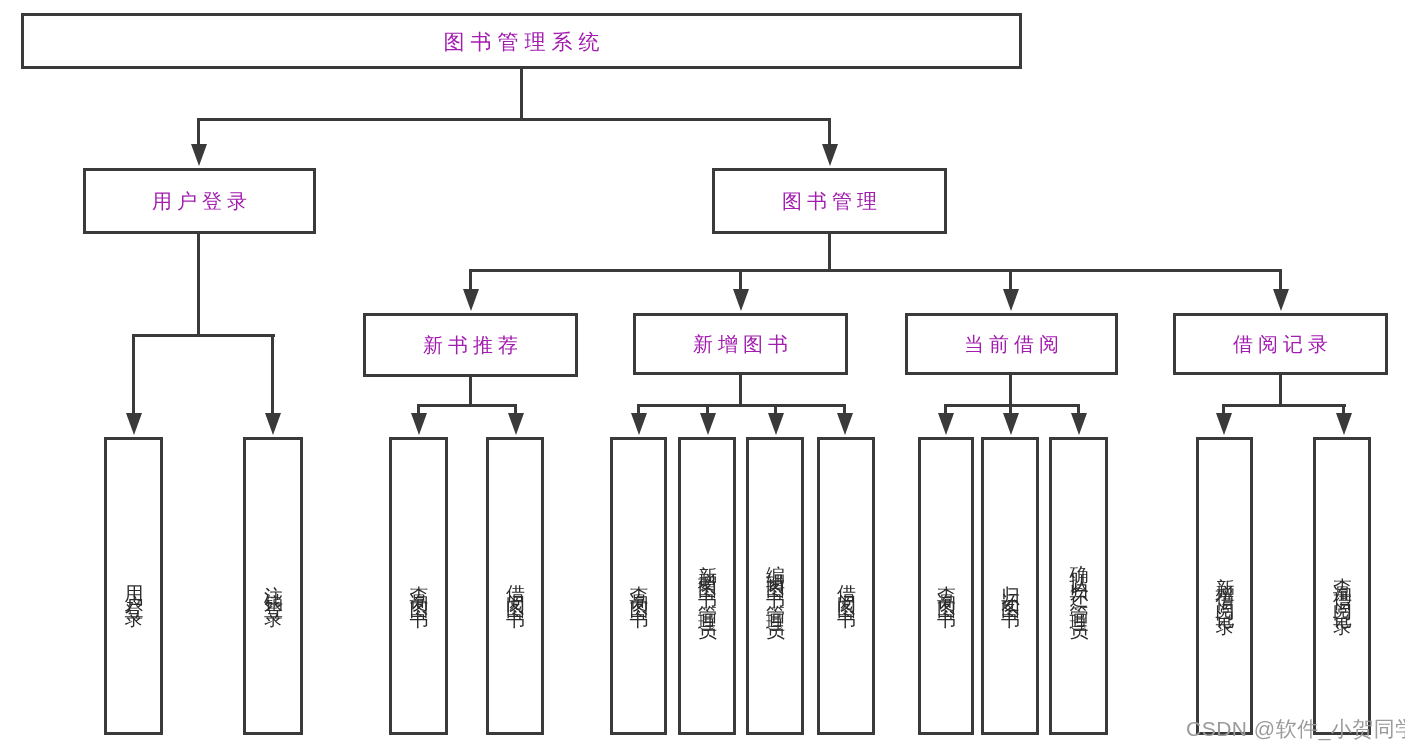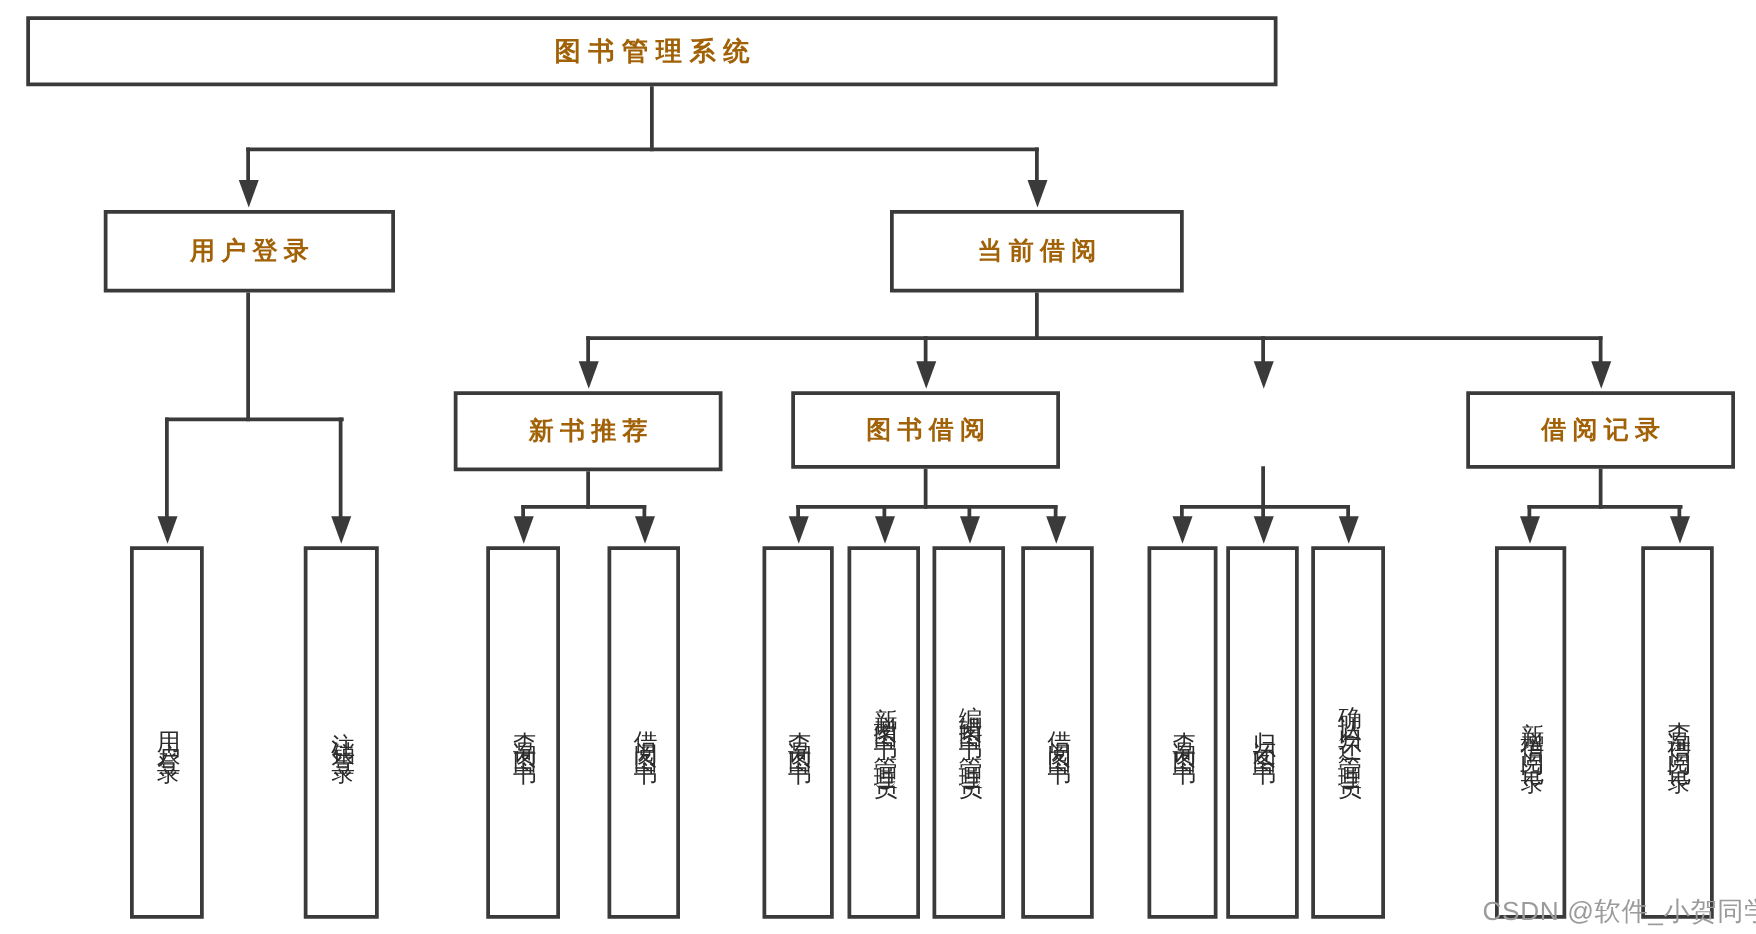--- a/index.html
+++ b/index.html
@@ -1,20 +1,20 @@
 <!DOCTYPE html>
 <html><head>
 <meta charset="utf-8">
 <style>
   html,body{margin:0;padding:0;background:#ffffff;}
   .canvas{position:relative;width:1405px;height:747px;background:#ffffff;overflow:hidden;
           font-family:"Liberation Sans","DejaVu Sans",sans-serif;color:#2b2b2b;}
   .box{position:absolute;box-sizing:border-box;border:3px solid #3a3a3a;background:#ffffff;
        display:flex;align-items:center;justify-content:center;z-index:2;}
-  .hlbl{font-size:20px;letter-spacing:5px;text-indent:5px;white-space:nowrap;line-height:1;color:#a16207;font-weight:bold;}
+  .hlbl{font-size:20px;letter-spacing:5px;text-indent:5px;white-space:nowrap;line-height:1;color:#a21caf;}
   .root-lbl{font-size:21px;letter-spacing:6px;text-indent:6px;}
   .vlbl{writing-mode:vertical-rl;text-orientation:mixed;font-size:19px;letter-spacing:8px;
         line-height:1.1;white-space:nowrap;color:#2b2b2b;}
   .line{position:absolute;background:#3a3a3a;z-index:1;}
   .ah{position:absolute;width:0;height:0;border-left:8px solid transparent;
       border-right:8px solid transparent;border-top:22px solid #3a3a3a;z-index:1;}
   .watermark{position:absolute;left:1186px;top:715px;font-size:21px;color:#9b9b9b;
              letter-spacing:0.5px;white-space:nowrap;z-index:5;}
 </style>
 </head>
@@ -30,21 +30,21 @@
   <div class="line" style="left:197px;top:118px;width:634px;height:3px"></div>
   <div class="line" style="left:197px;top:118px;width:3px;height:28px"></div>
   <div class="ah" style="left:191px;top:144px"></div>
   <div class="line" style="left:828px;top:118px;width:3px;height:28px"></div>
   <div class="ah" style="left:822px;top:144px"></div>
 
   <div class="box" style="left:83px;top:168px;width:233px;height:66px">
     <span class="hlbl">用户登录</span>
   </div>
   <div class="box" style="left:712px;top:168px;width:235px;height:66px">
-    <span class="hlbl">当前借阅</span>
+    <span class="hlbl">图书管理</span>
   </div>
 
   <div class="line" style="left:197px;top:232px;width:3px;height:105px"></div>
   <div class="line" style="left:132px;top:334px;width:143px;height:3px"></div>
   <div class="line" style="left:132px;top:334px;width:3px;height:81px"></div>
   <div class="ah" style="left:126px;top:413px"></div>
   <div class="line" style="left:271px;top:334px;width:3px;height:81px"></div>
   <div class="ah" style="left:265px;top:413px"></div>
 
   <div class="line" style="left:828px;top:232px;width:3px;height:40px"></div>
@@ -55,21 +55,24 @@
   <div class="ah" style="left:733px;top:289px"></div>
   <div class="line" style="left:1009px;top:269px;width:3px;height:22px"></div>
   <div class="ah" style="left:1003px;top:289px"></div>
   <div class="line" style="left:1279px;top:269px;width:3px;height:22px"></div>
   <div class="ah" style="left:1273px;top:289px"></div>
 
   <div class="box" style="left:363px;top:313px;width:215px;height:64px">
     <span class="hlbl">新书推荐</span>
   </div>
   <div class="box" style="left:633px;top:313px;width:215px;height:62px">
-    <span class="hlbl">图书借阅</span>
+    <span class="hlbl">新增图书</span>
+  </div>
+  <div class="box" style="left:905px;top:313px;width:213px;height:62px">
+    <span class="hlbl">当前借阅</span>
   </div>
   <div class="box" style="left:1173px;top:313px;width:215px;height:62px">
     <span class="hlbl">借阅记录</span>
   </div>
 
   <div class="line" style="left:469px;top:373px;width:3px;height:34px"></div>
   <div class="line" style="left:417px;top:404px;width:100px;height:3px"></div>
   <div class="line" style="left:417px;top:404px;width:3px;height:11px"></div>
   <div class="ah" style="left:411px;top:413px"></div>
   <div class="line" style="left:514px;top:404px;width:3px;height:11px"></div>

